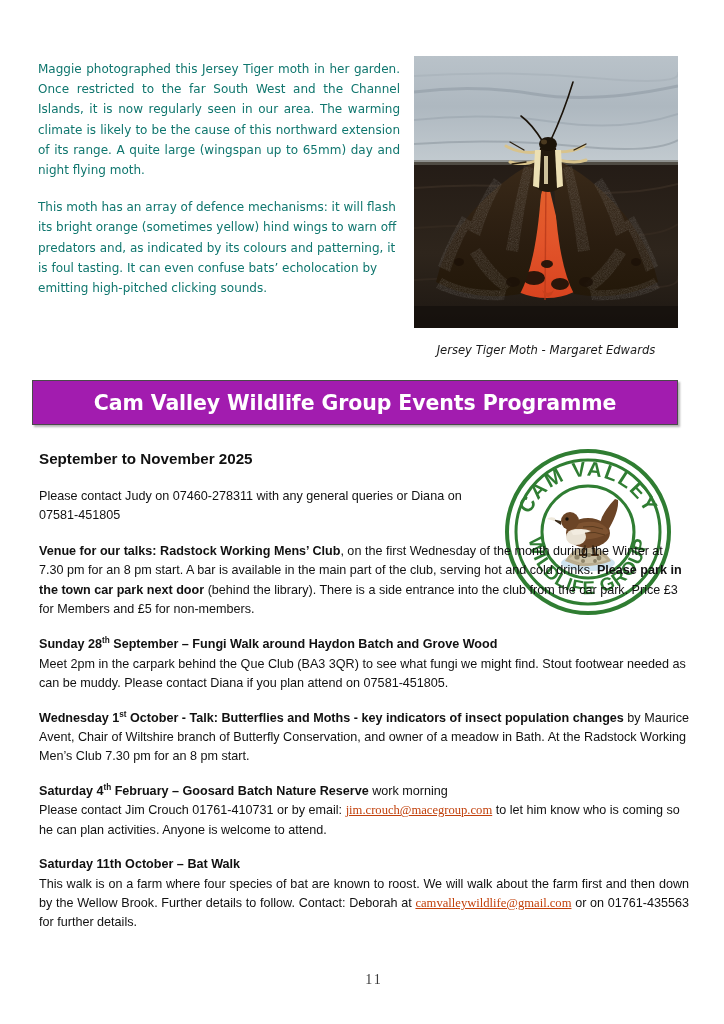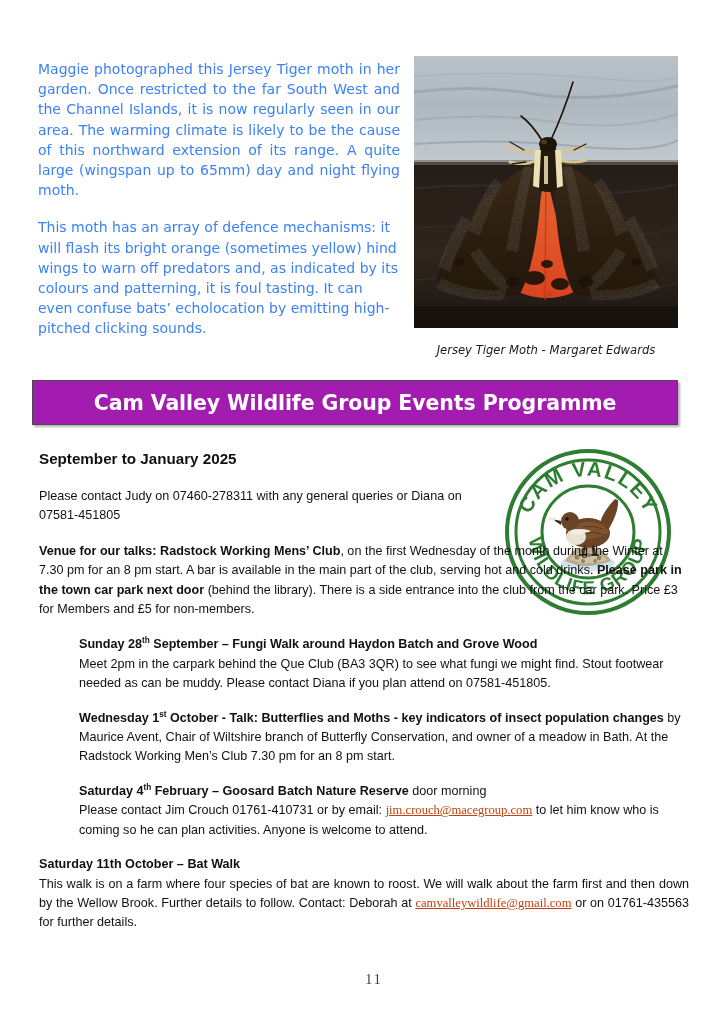--- a/index.html
+++ b/index.html
@@ -40,24 +40,24 @@
   
   .article-col {
     position: absolute;
     left: 38px;
     top: 59px;
     width: 362px;
   }
   .article-col p {
     margin: 0 0 17px 0;
     font-family: "DejaVu Sans", sans-serif;
-    font-size: 14px;
+    font-size: 12px;
     line-height: 20.2px;
     text-align: justify;
-    color: #3b82f6;
+    color: #0f766e;
   }
   .article-col p.last {
     margin-bottom: 0;
     text-align: left;
   }
 
   
   .photo-frame {
     position: absolute;
     left: 414px;
@@ -115,21 +115,21 @@
   .events .season {
     font-weight: bold;
     font-size: 15.2px;
     line-height: 20px;
     margin: 0 0 18px 0;
   }
   .events p {
     margin: 0 0 16px 0;
   }
   .events p.narrow { width: 455px; }
-  .events p.tight  { margin-bottom: 15px; margin-left: 40px; }
+  .events p.tight  { margin-bottom: 15px; }
   .events p.justify { text-align: justify; }
   .events b { font-weight: bold; }
   .events sup {
     font-size: 8.2px;
     vertical-align: super;
     line-height: 0;
   }
   .events a.maillink {
     color: #c2410c;
     text-decoration: underline;
@@ -342,31 +342,31 @@
         <g stroke="#4a3017" stroke-width="1" fill="none" opacity="0.7">
           <path d="M80 80 Q90 78 100 82"></path>
           <path d="M82 86 Q92 84 102 88"></path>
         </g>
       </g>
     </svg>
   </div>
 
   <div class="events">
 
-    <p class="season">September to January 2025</p>
+    <p class="season">September to November 2025</p>
 
     <p class="narrow">Please contact Judy on 07460-278311 with any general queries or Diana on 07581-451805</p>
 
     <p><b>Venue for our talks:  Radstock Working Mens’ Club</b><span>, on the first Wednesday of the month during the Winter at 7.30 pm for an 8 pm start.  A bar is available in the main part of the club, serving hot and cold drinks.  </span><b>Please park in the town car park next door</b><span> (behind the library).  There is a side entrance into the club from the car park.  Price £3 for Members and £5 for non-members.</span></p>
 
     <p class="tight"><b><span>Sunday 28</span><sup>th</sup><span> September – Fungi Walk around Haydon Batch and Grove Wood</span></b><br><span>Meet 2pm in the carpark behind the Que Club (BA3 3QR) to see what fungi we might find.  Stout footwear needed as can be muddy.  Please contact Diana if you plan attend on 07581-451805.</span></p>
 
     <p class="tight"><b><span>Wednesday 1</span><sup>st</sup><span> October - Talk: Butterflies and Moths - key indicators of insect population changes</span></b><span> by Maurice Avent, Chair of Wiltshire branch of Butterfly Conservation, and owner of a meadow in Bath.  At the Radstock Working Men’s Club 7.30 pm for an 8 pm start.</span></p>
 
-    <p class="tight"><b><span>Saturday 4</span><sup>th</sup><span> February – Goosard Batch Nature Reserve</span></b><span> door morning</span><br><span>Please contact Jim Crouch 01761-410731 or by email: </span><a class="maillink" href="#">jim.crouch@macegroup.com</a><span> to let him know who is coming so he can plan activities.  Anyone is welcome to attend.</span></p>
+    <p class="tight"><b><span>Saturday 4</span><sup>th</sup><span> February – Goosard Batch Nature Reserve</span></b><span> work morning</span><br><span>Please contact Jim Crouch 01761-410731 or by email: </span><a class="maillink" href="#">jim.crouch@macegroup.com</a><span> to let him know who is coming so he can plan activities.  Anyone is welcome to attend.</span></p>
 
     <p class="justify"><b>Saturday 11th October – Bat Walk</b><br><span>This walk is on a farm where four species of bat are known to roost.  We will walk about the farm first and then down by the Wellow Brook.   Further details to follow.   Contact: Deborah at </span><a class="maillink" href="#">camvalleywildlife@gmail.com</a><span> or on 01761-435563 for further details.</span></p>
 
   </div>
 
   <div class="page-number">11</div>
 
 </div>
 
 </body></html>

